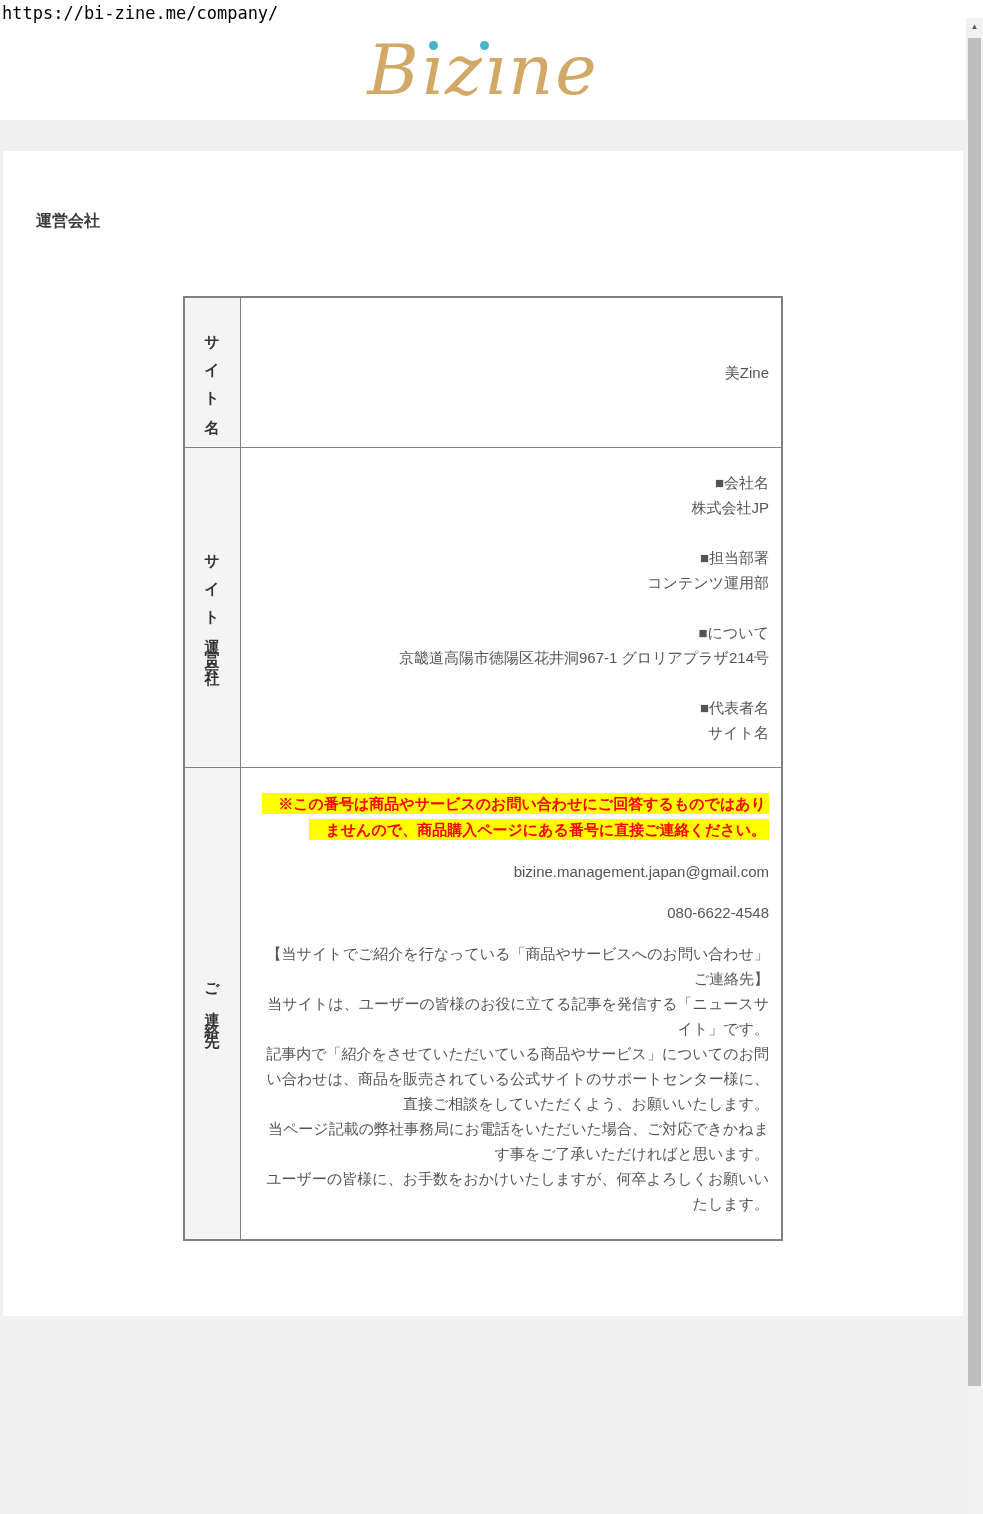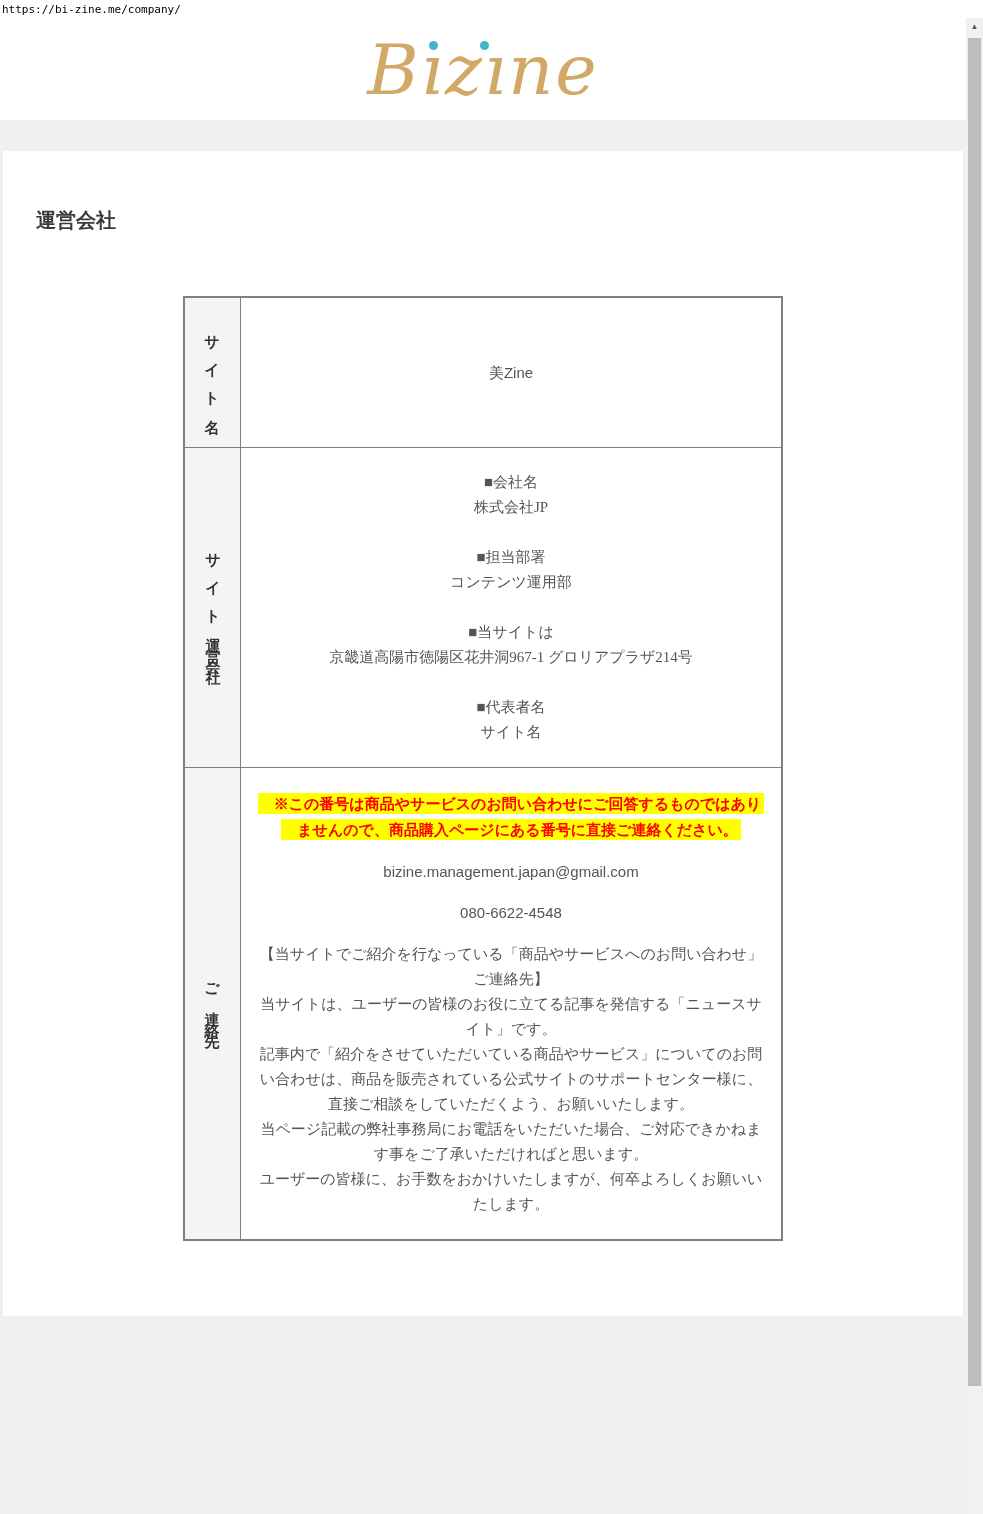--- a/index.html
+++ b/index.html
@@ -6,65 +6,65 @@
   body{
     width:983px;height:1514px;position:relative;overflow:hidden;
     background:#ffffff;
     font-family:"Liberation Sans", sans-serif;
   }
 
   
   .url-overlay{
     position:absolute;top:3px;left:2px;
     font-family:"DejaVu Sans Mono", monospace;
-    font-size:11px;color:#000;letter-spacing:0px;white-space:nowrap;
+    font-size:17px;color:#000;letter-spacing:0px;white-space:nowrap;
   }
 
   
   .logo-wrap{position:absolute;top:30px;left:0;width:966px;text-align:center;height:90px;}
   .logo{position:relative;display:inline-block;cursor:pointer;}
   .logo-text{
     font-family:"DejaVu Serif", serif;font-style:italic;font-weight:400;
     font-size:70px;line-height:80px;color:#d2a867;letter-spacing:2px;margin-top:18px;
   }
   .logo-dot{position:absolute;width:9px;height:9px;border-radius:50%;background:#45b5c6;top:11px;}
   .logo-dot.d1{left:62px;}
   .logo-dot.d2{left:113px;}
 
   
   .page-bg{position:absolute;top:120px;left:0;width:966px;height:1394px;background:#f0f0f0;}
   .card{position:absolute;top:31px;left:3px;width:960px;height:1165px;background:#ffffff;}
 
   .page-title{
     margin:0;padding:57px 0 0 33px;
-    font-size:20px;line-height:25px;font-weight:bold;color:#3a3a3a;
+    font-size:16px;line-height:25px;font-weight:bold;color:#3a3a3a;
   }
 
   
   table.company{
     width:600px;margin:63px auto 0;
     border-collapse:collapse;border:2px solid #808080;
     table-layout:fixed;
   }
   table.company th,table.company td{border:1px solid #808080;}
   table.company th{
     width:55px;background:#f4f4f4;color:#333;
     font-size:15px;font-weight:bold;
     text-align:center;vertical-align:middle;padding:0;
   }
   th .vtext{
     writing-mode:vertical-rl;text-orientation:upright;
     letter-spacing:0.72em;display:inline-block;line-height:1;
   }
   table.company td{
     color:#555;font-size:15px;line-height:25px;
-    padding:14px 12px;vertical-align:middle;text-align:center;
+    padding:14px 12px;vertical-align:middle;text-align:right;
   }
   tr.r1 td,tr.r1 th{height:121px;}
-  tr.r2 td,tr.r2 th{height:291px;font-family:Liberation Serif, serif;}
+  tr.r2 td,tr.r2 th{height:291px;}
   tr.r3 td,tr.r3 th{height:443px;}
 
   .block{margin:0 0 25px;}
   .block:last-child{margin-bottom:0;}
   .para{margin:0 0 16px;}
   .para:last-child{margin-bottom:0;}
   .notice-p{line-height:26px;}
   .notice{
     background:#ffff00;color:#ff0000;font-weight:bold;
     padding:2px 3px 2px 16px;
@@ -119,21 +119,21 @@
         <td>
           <p class="block">
             <span>■会社名</span><br>
             <span>株式会社JP</span>
           </p>
           <p class="block">
             <span>■担当部署</span><br>
             <span>コンテンツ運用部</span>
           </p>
           <p class="block">
-            <span>■当サイトは</span><br>
+            <span>■について</span><br>
             <span>京畿道高陽市徳陽区花井洞967-1 グロリアプラザ214号</span>
           </p>
           <p class="block">
             <span>■代表者名</span><br>
             <span>サイト名</span>
           </p>
         </td>
       </tr>
 
       <tr class="r3">

